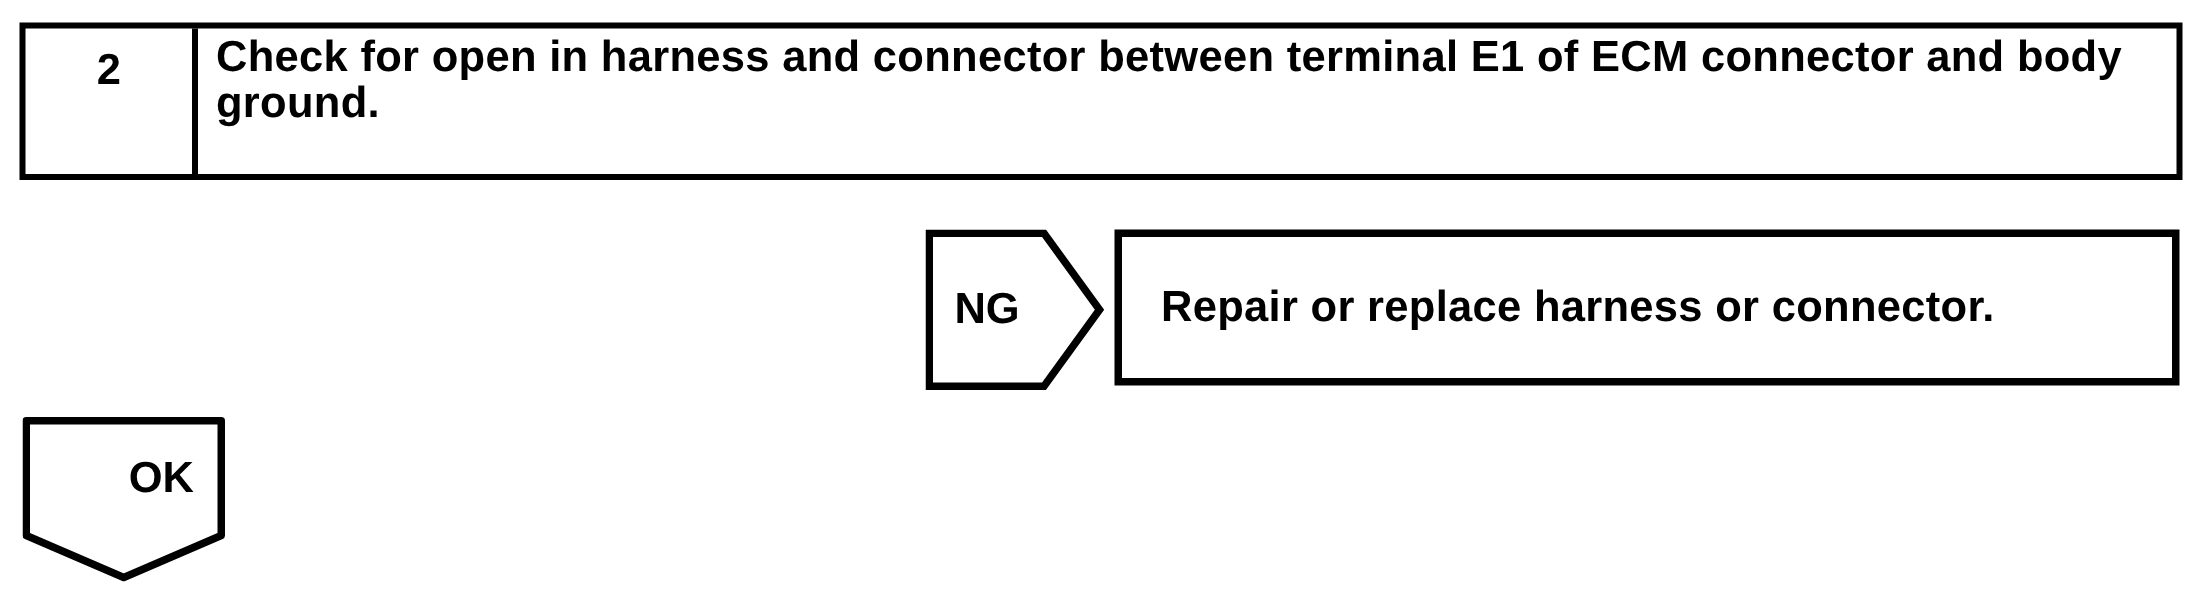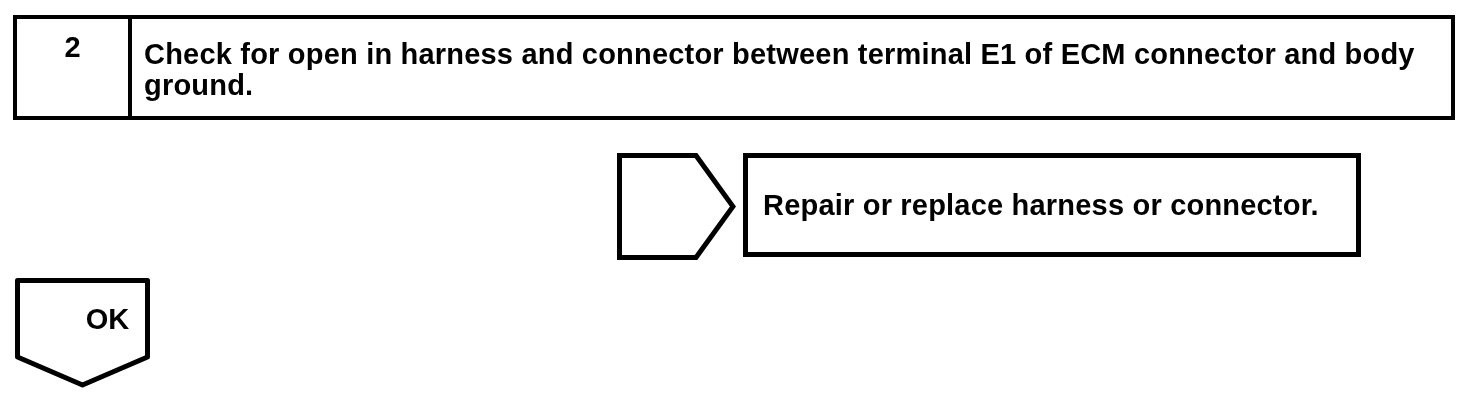--- a/index.html
+++ b/index.html
@@ -27,21 +27,21 @@
     width: 115px;
     flex: 0 0 115px;
     border-right: 4px solid #000;
     text-align: center;
     padding-top: 12px;
     font-size: 29px;
     font-weight: bold;
   }
   .step-instruction-cell {
     flex: 1 1 auto;
-    padding: 20px 10px 0 12px;
+    padding: 4px 10px 0 12px;
     font-size: 29px;
     line-height: 31px;
     font-weight: bold;
     letter-spacing: 0.2px;
   }
 
   
   .ng-pentagon {
     position: absolute;
     left: 617px; top: 153px;
@@ -54,26 +54,26 @@
     width: 82px; height: 107px;
     display: flex;
     align-items: center;
     justify-content: center;
     font-size: 29px;
     font-weight: bold;
   }
   .ng-action-box {
     position: absolute;
     left: 743px; top: 153px;
-    width: 618px; height: 104px;
+    width: 710px; height: 104px;
     border: 5px solid #000;
     background: #fff;
     display: flex;
     align-items: center;
-    padding-left: 15px;
+    padding-left: 26px;
     font-size: 29px;
     font-weight: bold;
     letter-spacing: 0.2px;
   }
 
   
   .ok-pentagon {
     position: absolute;
     left: 15px; top: 278px;
     width: 135px; height: 110px;
@@ -98,20 +98,21 @@
 
   <div class="step-table">
     <div class="step-number-cell">2</div>
     <div class="step-instruction-cell">Check for open in harness and connector between terminal E1 of ECM connector and body ground.</div>
   </div>
 
   <div class="ng-pentagon">
     <svg width="119" height="107" viewBox="0 0 119 107">
       <polygon points="2.5,2.5 79,2.5 116,53.5 79,104.5 2.5,104.5" fill="#ffffff" stroke="#000000" stroke-width="5" stroke-linejoin="miter"></polygon>
     </svg>
+    <div class="ng-label">NG</div>
   </div>
 
   <div class="ng-action-box">
     <span>Repair or replace harness or connector.</span>
   </div>
 
   <div class="ok-pentagon">
     <svg width="135" height="110" viewBox="0 0 135 110">
       <polygon points="2.5,2.5 132.5,2.5 132.5,79 67.5,107 2.5,79" fill="#ffffff" stroke="#000000" stroke-width="5" stroke-linejoin="round"></polygon>
     </svg>

